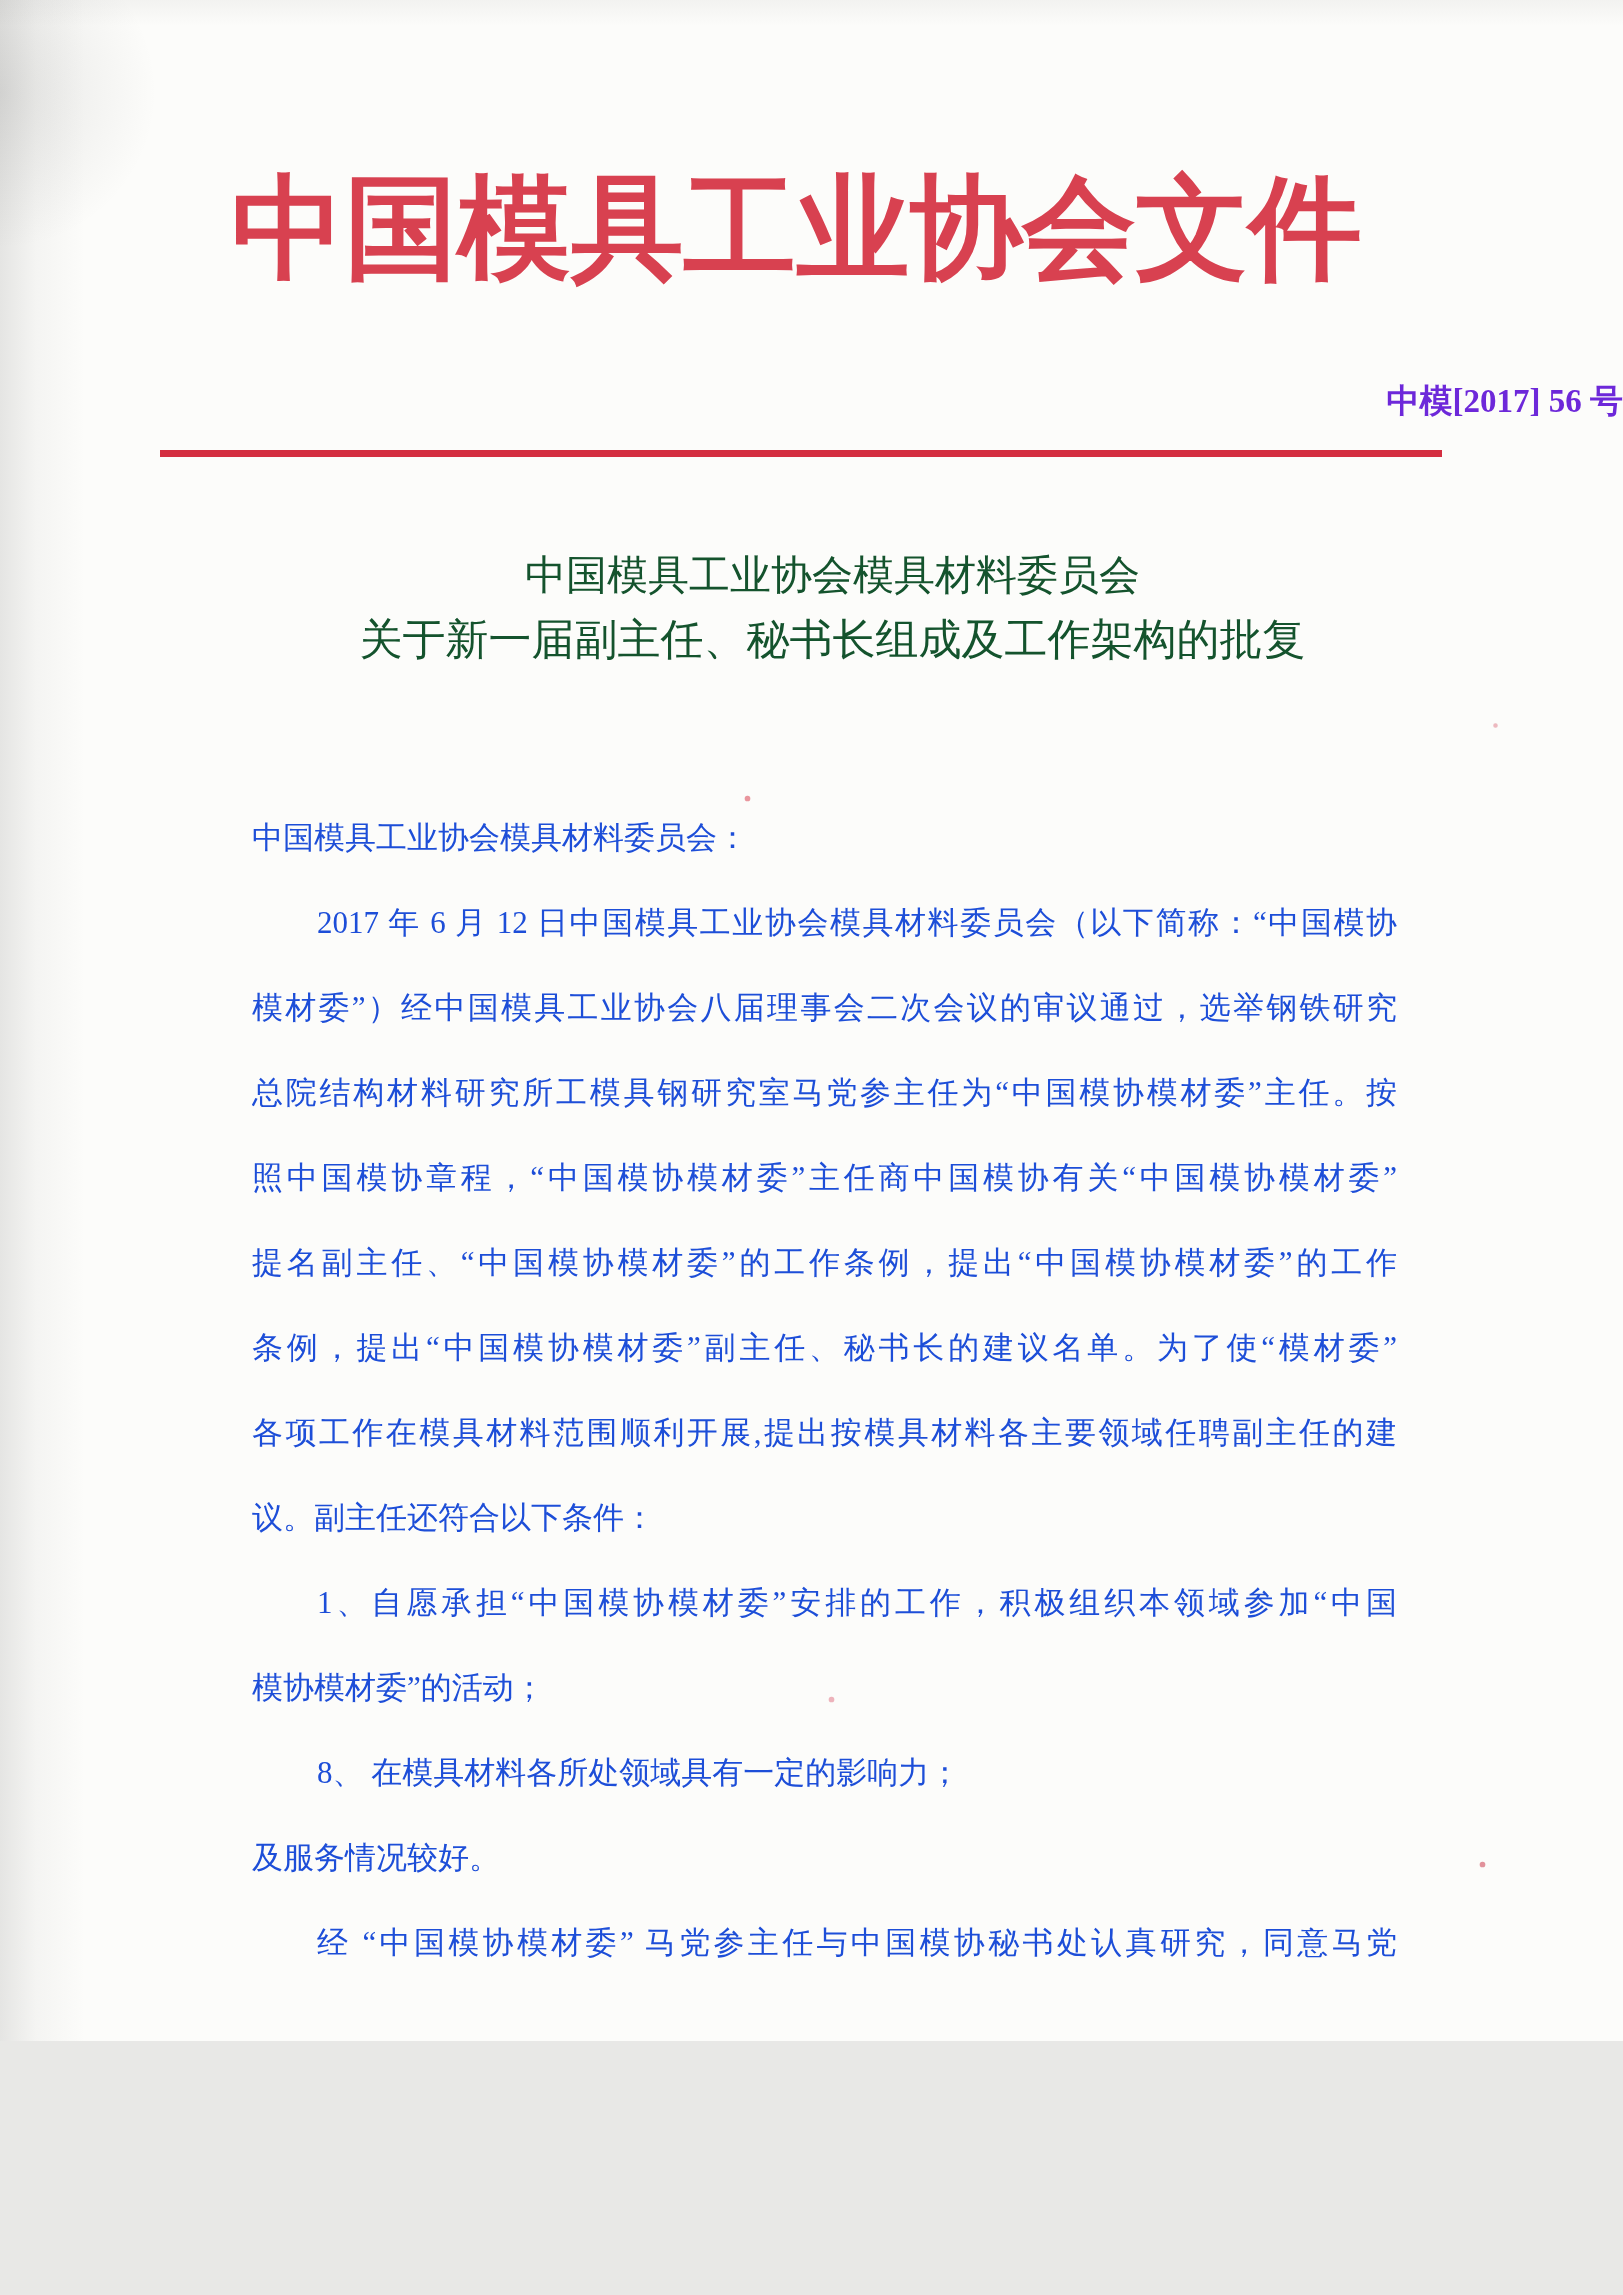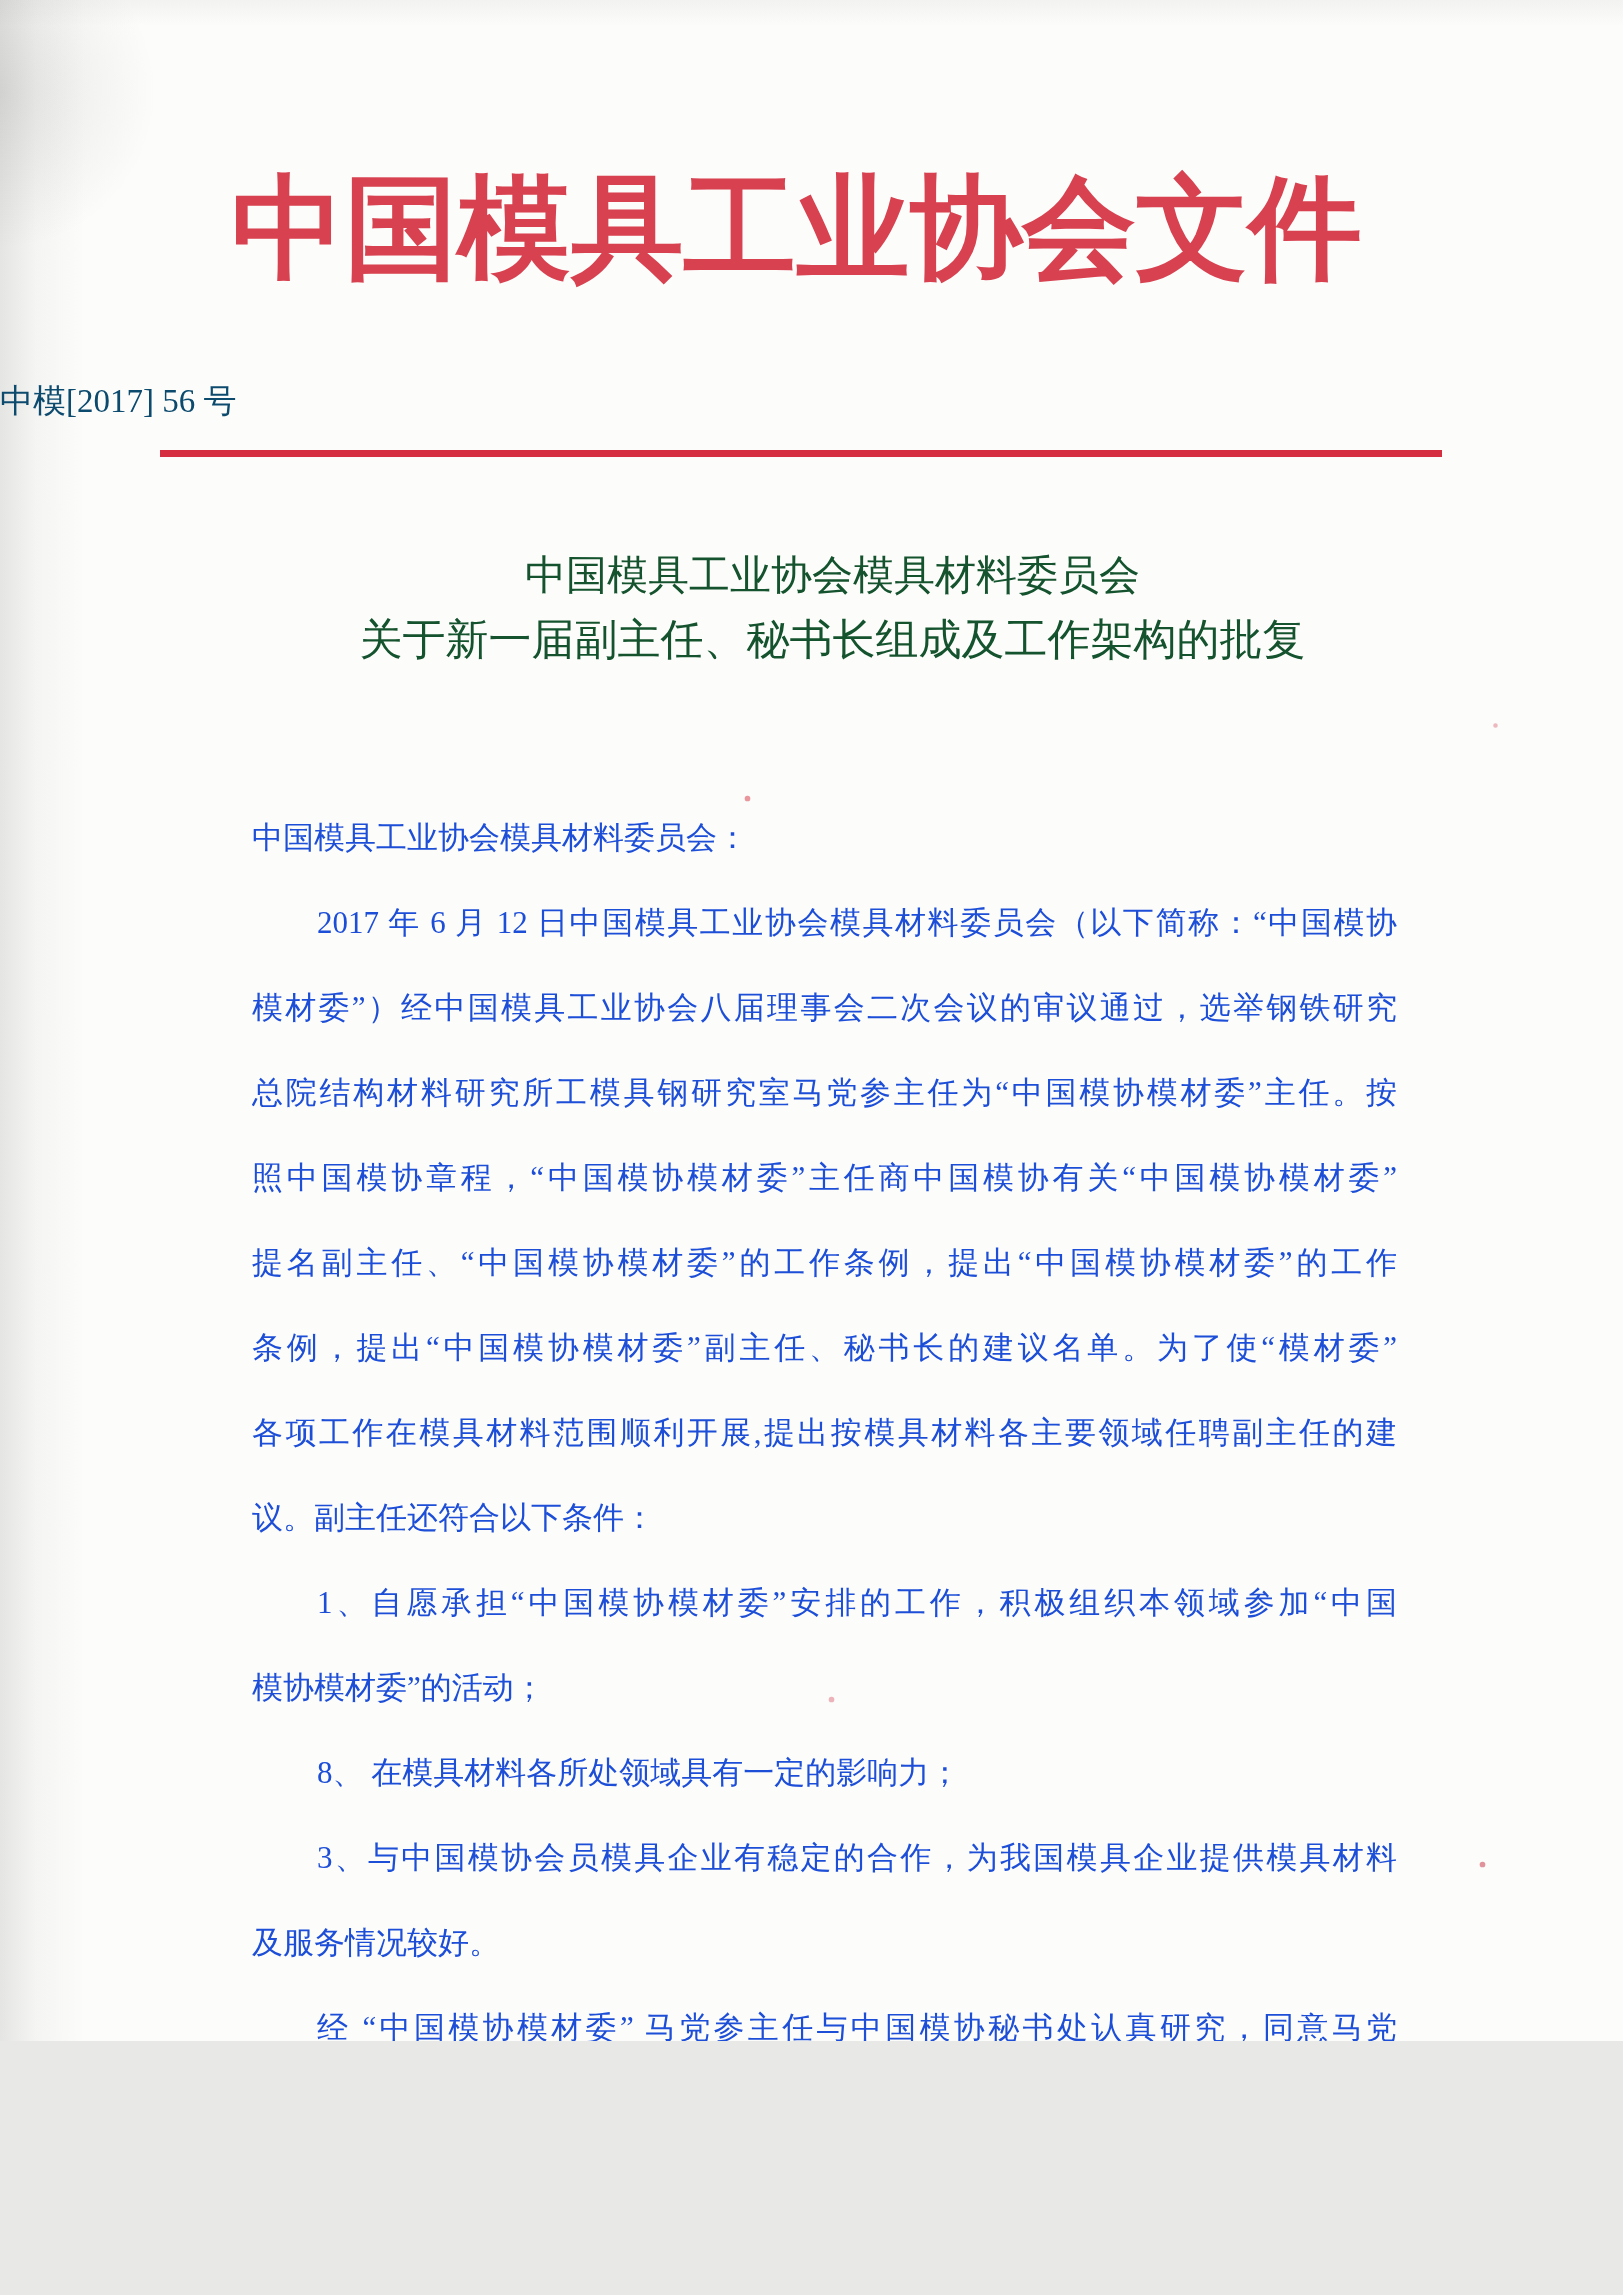--- a/index.html
+++ b/index.html
@@ -52,25 +52,26 @@
     line-height: 118px;
     letter-spacing: 0px;
     white-space: nowrap;
   }
 
   .doc-number {
     position: absolute;
     top: 381px;
     left: 0;
     right: 0;
-    text-align: left;
+    text-align: right;
     font-size: 33px;
     line-height: 41px;
-    color: #0c4a6e;
+    color: #6d28d9;
     white-space: nowrap;
+    font-weight: bold;
   }
 
   .red-rule {
     position: absolute;
     left: 160px;
     top: 450px;
     width: 1282px;
     height: 7.2px;
   }
 
@@ -131,19 +132,18 @@
       <div class="line justify">模材委”）经中国模具工业协会八届理事会二次会议的审议通过，选举钢铁研究</div>
       <div class="line justify">总院结构材料研究所工模具钢研究室马党参主任为“中国模协模材委”主任。按</div>
       <div class="line justify">照中国模协章程，“中国模协模材委”主任商中国模协有关“中国模协模材委”</div>
       <div class="line justify">提名副主任、“中国模协模材委”的工作条例，提出“中国模协模材委”的工作</div>
       <div class="line justify">条例，提出“中国模协模材委”副主任、秘书长的建议名单。为了使“模材委”</div>
       <div class="line justify">各项工作在模具材料范围顺利开展,提出按模具材料各主要领域任聘副主任的建</div>
       <div class="line">议。副主任还符合以下条件：</div>
       <div class="line indent justify">1、自愿承担“中国模协模材委”安排的工作，积极组织本领域参加“中国</div>
       <div class="line">模协模材委”的活动；</div>
       <div class="line indent">8、 在模具材料各所处领域具有一定的影响力；</div>
-      <div class="line indent justify">3、与中国模协会员模具企业有稳定的合作，为我国模具企业提供模具材料</div>
       <div class="line">及服务情况较好。</div>
       <div class="line indent justify">经 “中国模协模材委” 马党参主任与中国模协秘书处认真研究，同意马党</div>
     </div>
 
 </div>
 
 
 </body></html>

